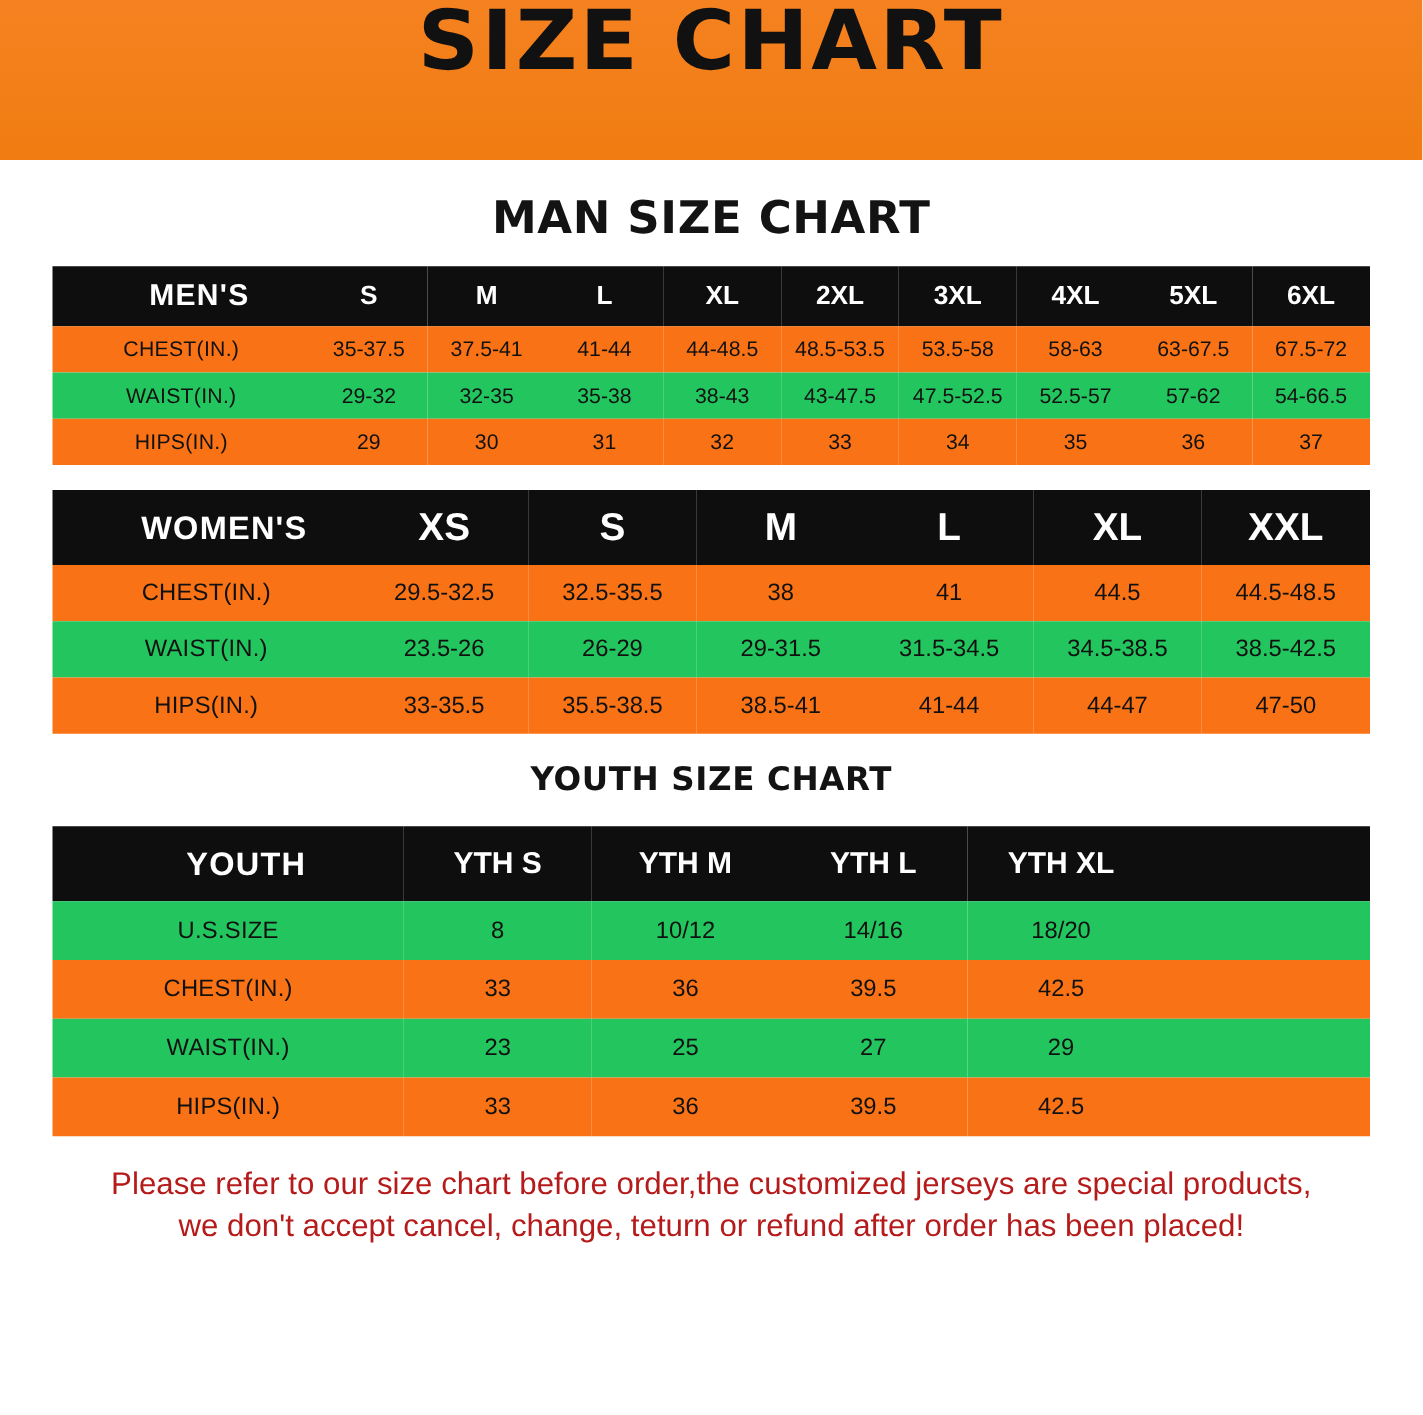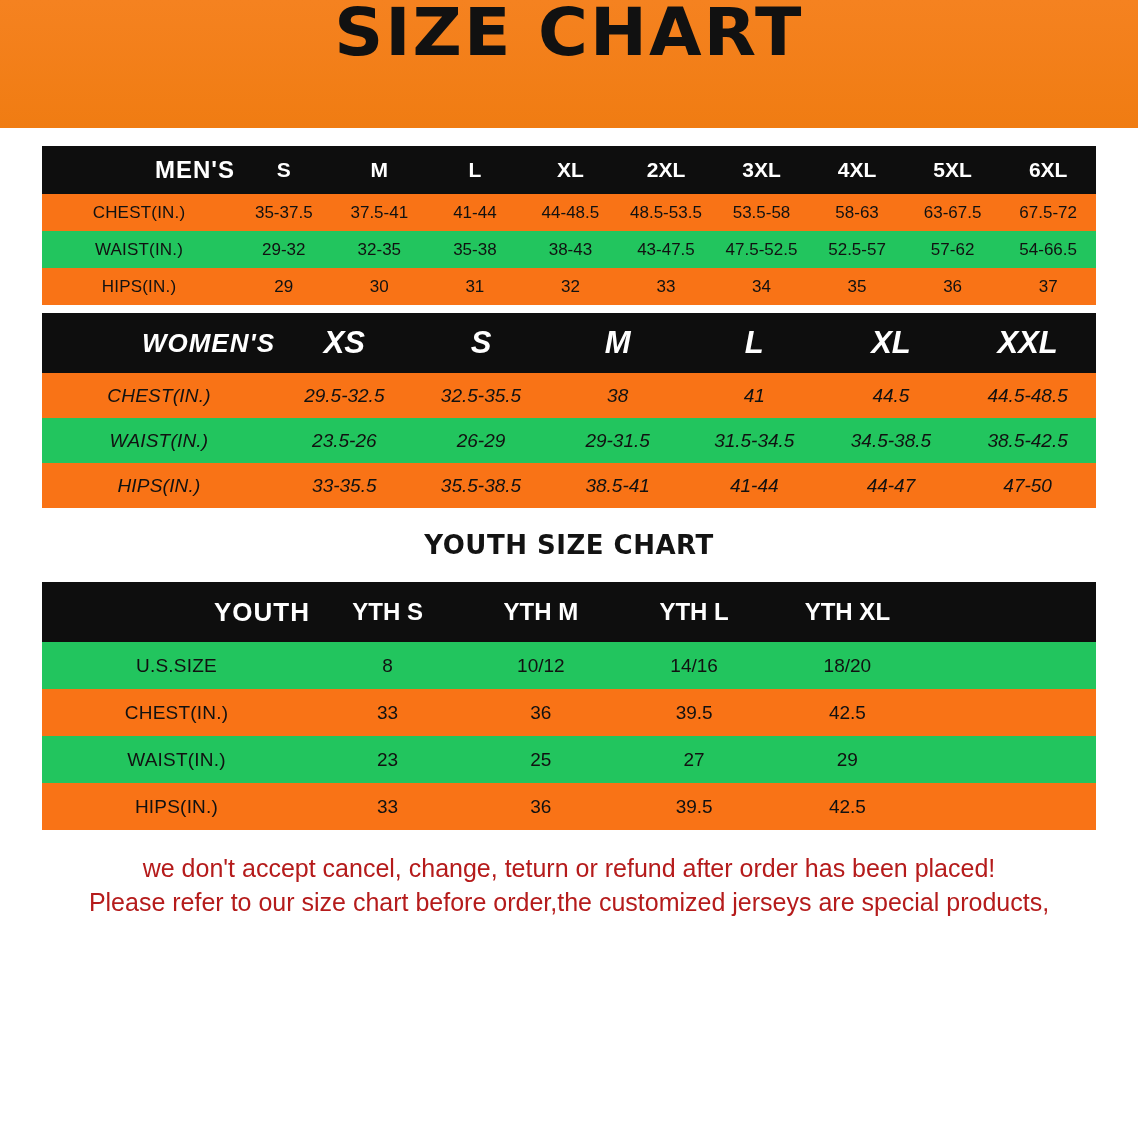--- a/index.html
+++ b/index.html
@@ -68,40 +68,40 @@
     font-family: "Liberation Sans", sans-serif;
     color: #111111;
     white-space: nowrap;
   }
   table.size thead th {
     background: #0e0e0e;
     color: #ffffff;
     font-weight: bold;
   }
   table.size thead th.rowlabel {
-    text-align: right;
-    padding-left: 18px;
+    text-align: center;
+    padding-left: 30px;
     letter-spacing: 1px;
   }
   table.size tbody td.rowlabel {
     font-weight: normal;
     letter-spacing: 0.2px;
   }
   .row-a td { background: #f97316; }
   .row-b td { background: #22c55e; }
 
   
   .men-table { margin-top: 18px; }
   .men-table thead th { height: 46px; font-size: 21px; }
   .men-table thead th.rowlabel { font-size: 24px; }
   .men-table tbody td { height: 35px; font-size: 17px; }
   .men-table tbody td.rowlabel { font-size: 17px; }
 
   
-  .women-table { margin-top: 8px; font-style: italic; }
+  .women-table { margin-top: 20px; }
   .women-table thead th { height: 58px; font-size: 31px; }
   .women-table thead th.rowlabel { font-size: 26px; }
   .women-table tbody td { height: 43px; font-size: 19px; }
 
   
   .youth-table { margin-top: 22px; }
   .youth-table thead th { height: 58px; font-size: 24px; }
   .youth-table thead th.rowlabel { font-size: 26px; }
   .youth-table tbody td { height: 45px; font-size: 19px; }
 
@@ -119,20 +119,21 @@
 </style>
 </head>
 <body>
 
 <div class="page">
 
   <div class="banner">
     <div class="banner-title">SIZE CHART</div>
   </div>
 
+  <div class="section-title man">MAN SIZE CHART</div>
   <div class="table-wrap">
     <table class="size men-table">
       <thead>
         <tr>
           <th class="rowlabel" style="width:175px">MEN'S</th>
           <th>S</th>
           <th>M</th>
           <th>L</th>
           <th>XL</th>
           <th>2XL</th>
@@ -272,17 +273,17 @@
           <td>36</td>
           <td>39.5</td>
           <td>42.5</td>
           <td></td>
         </tr>
       </tbody>
     </table>
   </div>
 
   <div class="note">
+    <span class="line">Please refer to our size chart before order,the customized jerseys are special products,</span>
     <span class="line">we don't accept cancel, change, teturn or refund after order has been placed!</span>
-    <span class="line">Please refer to our size chart before order,the customized jerseys are special products,</span>
   </div>
 
 </div>
 
 </body></html>

